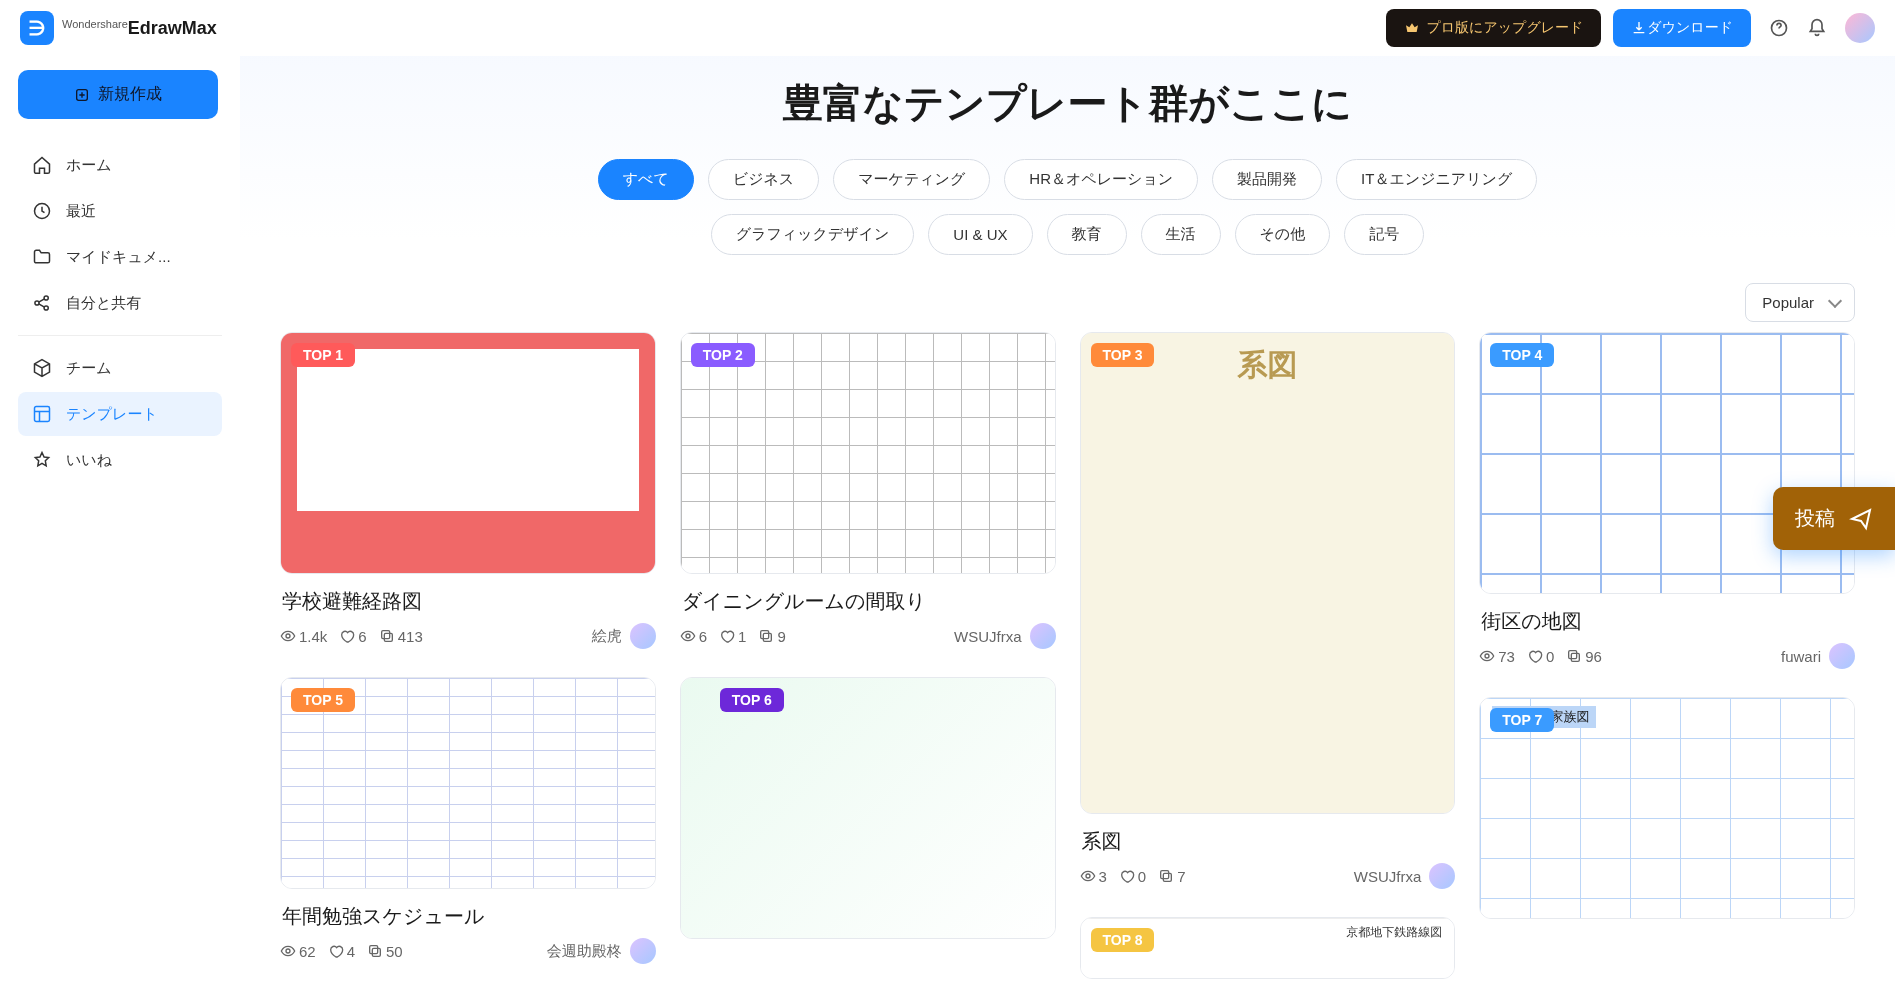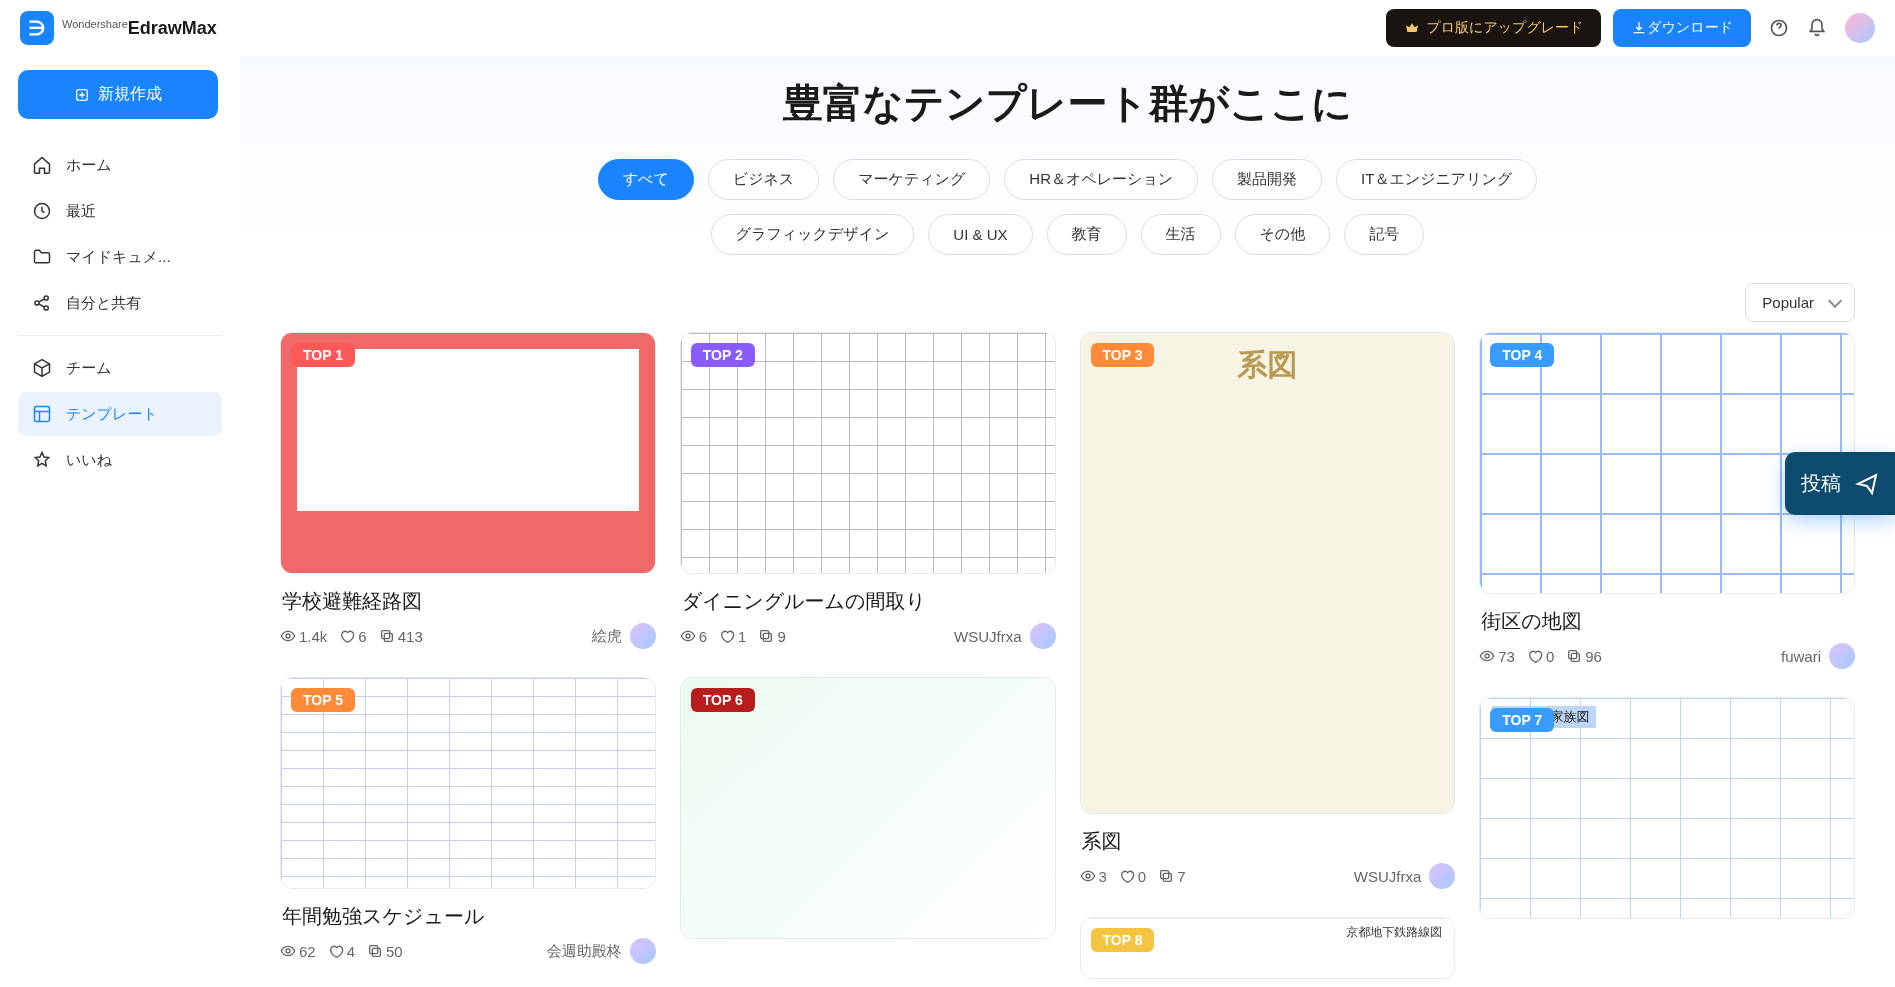--- a/index.html
+++ b/index.html
@@ -14,21 +14,21 @@
 .logo-text-top { font-size: 11px; color: #555; }
 .logo-text-bot { font-size: 18px; font-weight: 700; }
 .topbar-spacer { flex: 1; }
 .btn-upgrade { background: #1a1411; color: #f6c670; border: none; border-radius: 8px; padding: 10px 18px; font-size: 14px; display: flex; align-items: center; gap: 6px; cursor: pointer; }
 .btn-download { background: #1a84ff; color: #fff; border: none; border-radius: 8px; padding: 10px 18px; font-size: 14px; display: flex; align-items: center; gap: 0; cursor: pointer; margin-left: 12px; }
 .top-icon { width: 20px; height: 20px; margin-left: 18px; cursor: pointer; color: #555; }
 .avatar { width: 30px; height: 30px; border-radius: 50%; background: linear-gradient(135deg,#ffb7d5,#a6c8ff); margin-left: 18px; cursor: pointer; }
 
 
 .sidebar { width: 240px; padding: 70px 18px 18px; background: #fff; flex-shrink: 0; }
-.btn-new { width: 200px; background: #1a84ff; color: #ffffff; border: none; border-radius: 10px; padding: 14px 0; font-size: 16px; font-weight: 500; display: flex; align-items: center; justify-content: center; gap: 8px; cursor: pointer; margin-bottom: 24px; }
+.btn-new { width: 200px; background: #1a84ff; color: #0f172a; border: none; border-radius: 10px; padding: 14px 0; font-size: 16px; font-weight: 500; display: flex; align-items: center; justify-content: center; gap: 8px; cursor: pointer; margin-bottom: 24px; }
 .nav-item { display: flex; align-items: center; gap: 14px; padding: 12px 14px; border-radius: 8px; color: #333; font-size: 15px; cursor: pointer; margin-bottom: 2px; }
 .nav-item.active { background: #eaf3ff; color: #1a84ff; }
 .nav-icon { width: 20px; height: 20px; flex-shrink: 0; }
 .nav-sep { height: 1px; background: #eee; margin: 10px 0; }
 
 
 .main { flex: 1; padding: 70px 40px 40px; overflow-y: auto; background: linear-gradient(180deg,#f4f8ff 0%, #fff 240px); }
 .hero-title { text-align: center; font-size: 40px; font-weight: 700; margin: 6px 0 28px; }
 .chips { display: flex; flex-wrap: wrap; gap: 14px; justify-content: center; max-width: 1000px; margin: 0 auto 14px; }
 .chip { border: 1px solid #d8dde5; background: #fff; border-radius: 22px; padding: 10px 24px; font-size: 15px; color: #333; cursor: pointer; }
@@ -39,21 +39,21 @@
 
 
 .grid { columns: 4 330px; column-gap: 24px; }
 .card { break-inside: avoid; margin-bottom: 28px; display: inline-block; width: 100%; }
 .thumb { position: relative; width: 100%; border-radius: 12px; overflow: hidden; border: 1px solid #e6e9ee; background: #fafbfc; }
 .badge { position: absolute; top: 10px; left: 10px; color: #fff; font-size: 14px; font-weight: 600; padding: 4px 12px; border-radius: 6px; z-index: 2; }
 .badge.red { background: #ff5a5a; }
 .badge.purple { background: #8a5cff; }
 .badge.orange { background: #ff8a3a; }
 .badge.blue { background: #3a9bff; }
-.badge.green { background: #b91c1c; }
+.badge.green { background: #6d28d9; margin-left: 29px; }
 .badge.yellow { background: #f5c542; }
 .card-title { font-size: 20px; margin: 14px 2px 8px; color: #1a1a1a; }
 .card-meta { display: flex; align-items: center; justify-content: space-between; font-size: 15px; color: #666; }
 .stats { display: flex; gap: 12px; align-items: center; }
 .stat { display: flex; align-items: center; gap: 3px; }
 .author { display: flex; align-items: center; gap: 8px; }
 .author-avatar { width: 26px; height: 26px; border-radius: 50%; background: linear-gradient(135deg,#dcc3ff,#a6c8ff); }
 
 
 .ph { width: 100%; display: block; }
@@ -74,21 +74,21 @@
   linear-gradient(90deg,#c8d0ee 1px, transparent 1px);
   background-size: 42px 18px; }
 .ph-iso { height: 260px; background: linear-gradient(135deg,#eafaf0,#fff); }
 .ph-fam { height: 220px; background: #fff; background-image:
   linear-gradient(#bcd6f7 1px, transparent 1px),
   linear-gradient(90deg,#bcd6f7 1px, transparent 1px);
   background-size: 50px 40px; }
 .ph-sub { height: 60px; background:#fff; border-top:1px solid #eee;}
 
 
-.post-fab { position: fixed; right: 0; top: 452px; background: #0c4a6e; color:#fff; border:none; border-radius: 10px 0 0 10px; padding: 18px 16px; font-size: 20px; display:flex; align-items:center; gap:14px; cursor:pointer; box-shadow: 0 6px 20px rgba(26,132,255,.35); }
+.post-fab { position: fixed; right: 0; top: 487px; background: #a16207; color:#fff; border:none; border-radius: 10px 0 0 10px; padding: 18px 22px; font-size: 20px; display:flex; align-items:center; gap:14px; cursor:pointer; box-shadow: 0 6px 20px rgba(26,132,255,.35); }
 
 .mini-icon{width:16px;height:16px;display:inline-block;vertical-align:middle;}
 </style>
 </head>
 <body>
 
 <div class="topbar">
   <div class="logo">
     <div class="logo-icon">∋</div>
     <div class="logo-text">

